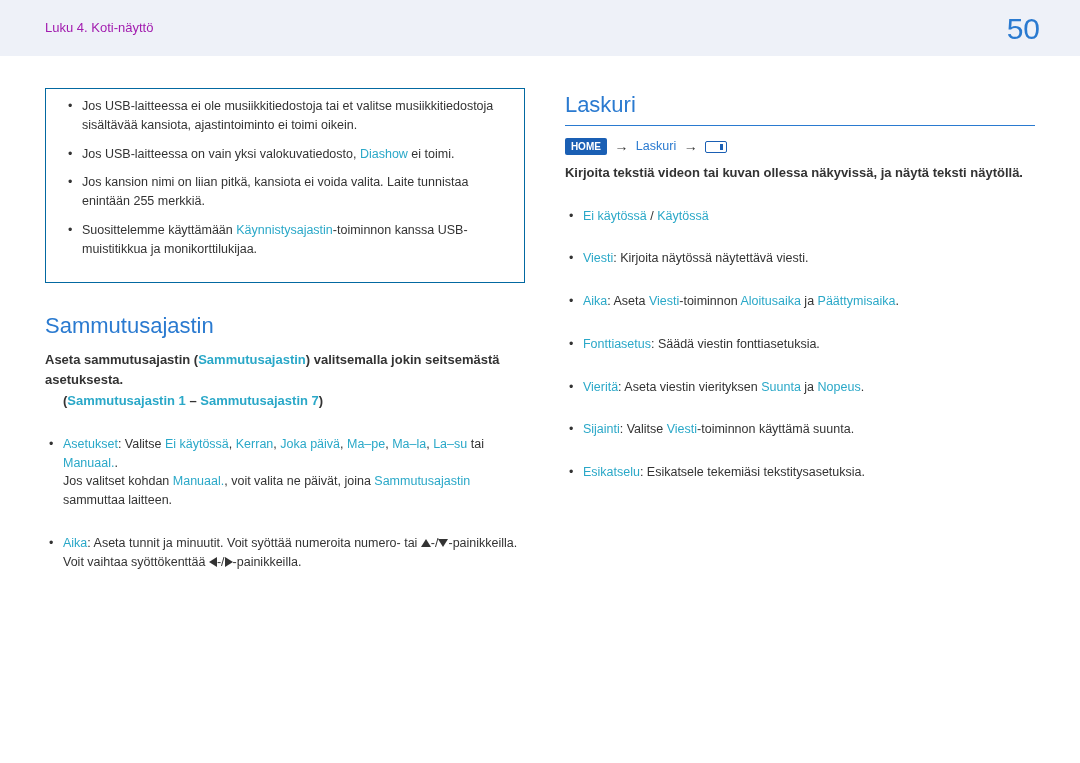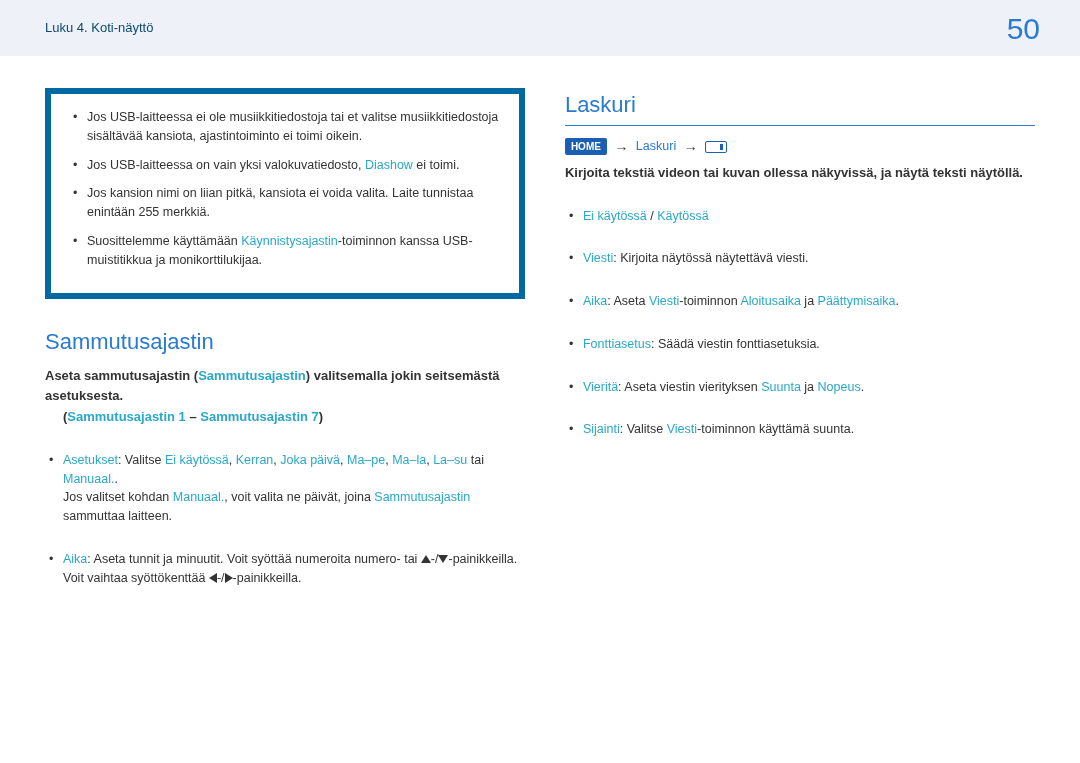--- a/index.html
+++ b/index.html
@@ -15,39 +15,39 @@
   }
   .header-bar {
     background: #eef1f8;
     height: 56px;
     display: flex;
     align-items: center;
     justify-content: space-between;
     padding: 0 40px 0 45px;
   }
   .header-chapter {
-    color: #0c4a6e;
+    color: #a21caf;
     font-size: 13px;
   }
   .header-page {
     color: #2a7ad0;
     font-size: 30px;
     font-weight: 300;
   }
   .content {
     display: flex;
     gap: 40px;
     padding: 32px 45px 0 45px;
   }
   .col { width: 490px; }
   .col-right { width: 480px; }
 
   .note-box {
-    border: 6px solid #0369a1;
-    padding: 14px 18px 14px 18px;
+    border: 1px solid #0369a1;
+    padding: 8px 18px 14px 18px;
     font-size: 12.5px;
     margin-bottom: 26px;
   }
   .note-box ul { list-style: none; }
   .note-box li {
     position: relative;
     padding-left: 18px;
     margin-bottom: 10px;
   }
   .note-box li::before {
@@ -202,16 +202,17 @@
 
     <p class="body-p">Kirjoita tekstiä videon tai kuvan ollessa näkyvissä, ja näytä teksti näytöllä.</p>
 
     <ul class="bullets">
       <li><span class="cyan">Ei käytössä</span><span> / </span><span class="cyan">Käytössä</span></li>
       <li><span class="cyan">Viesti</span><span>: Kirjoita näytössä näytettävä viesti.</span></li>
       <li><span class="cyan">Aika</span><span>: Aseta </span><span class="cyan">Viesti</span><span>-toiminnon </span><span class="cyan">Aloitusaika</span><span> ja </span><span class="cyan">Päättymisaika</span><span>.</span></li>
       <li><span class="cyan">Fonttiasetus</span><span>: Säädä viestin fonttiasetuksia.</span></li>
       <li><span class="cyan">Vieritä</span><span>: Aseta viestin vierityksen </span><span class="cyan">Suunta</span><span> ja </span><span class="cyan">Nopeus</span><span>.</span></li>
       <li><span class="cyan">Sijainti</span><span>: Valitse </span><span class="cyan">Viesti</span><span>-toiminnon käyttämä suunta.</span></li>
+      <li><span class="cyan">Esikatselu</span><span>: Esikatsele tekemiäsi tekstitysasetuksia.</span></li>
     </ul>
   </div>
 
 </div>
 
 </body></html>

